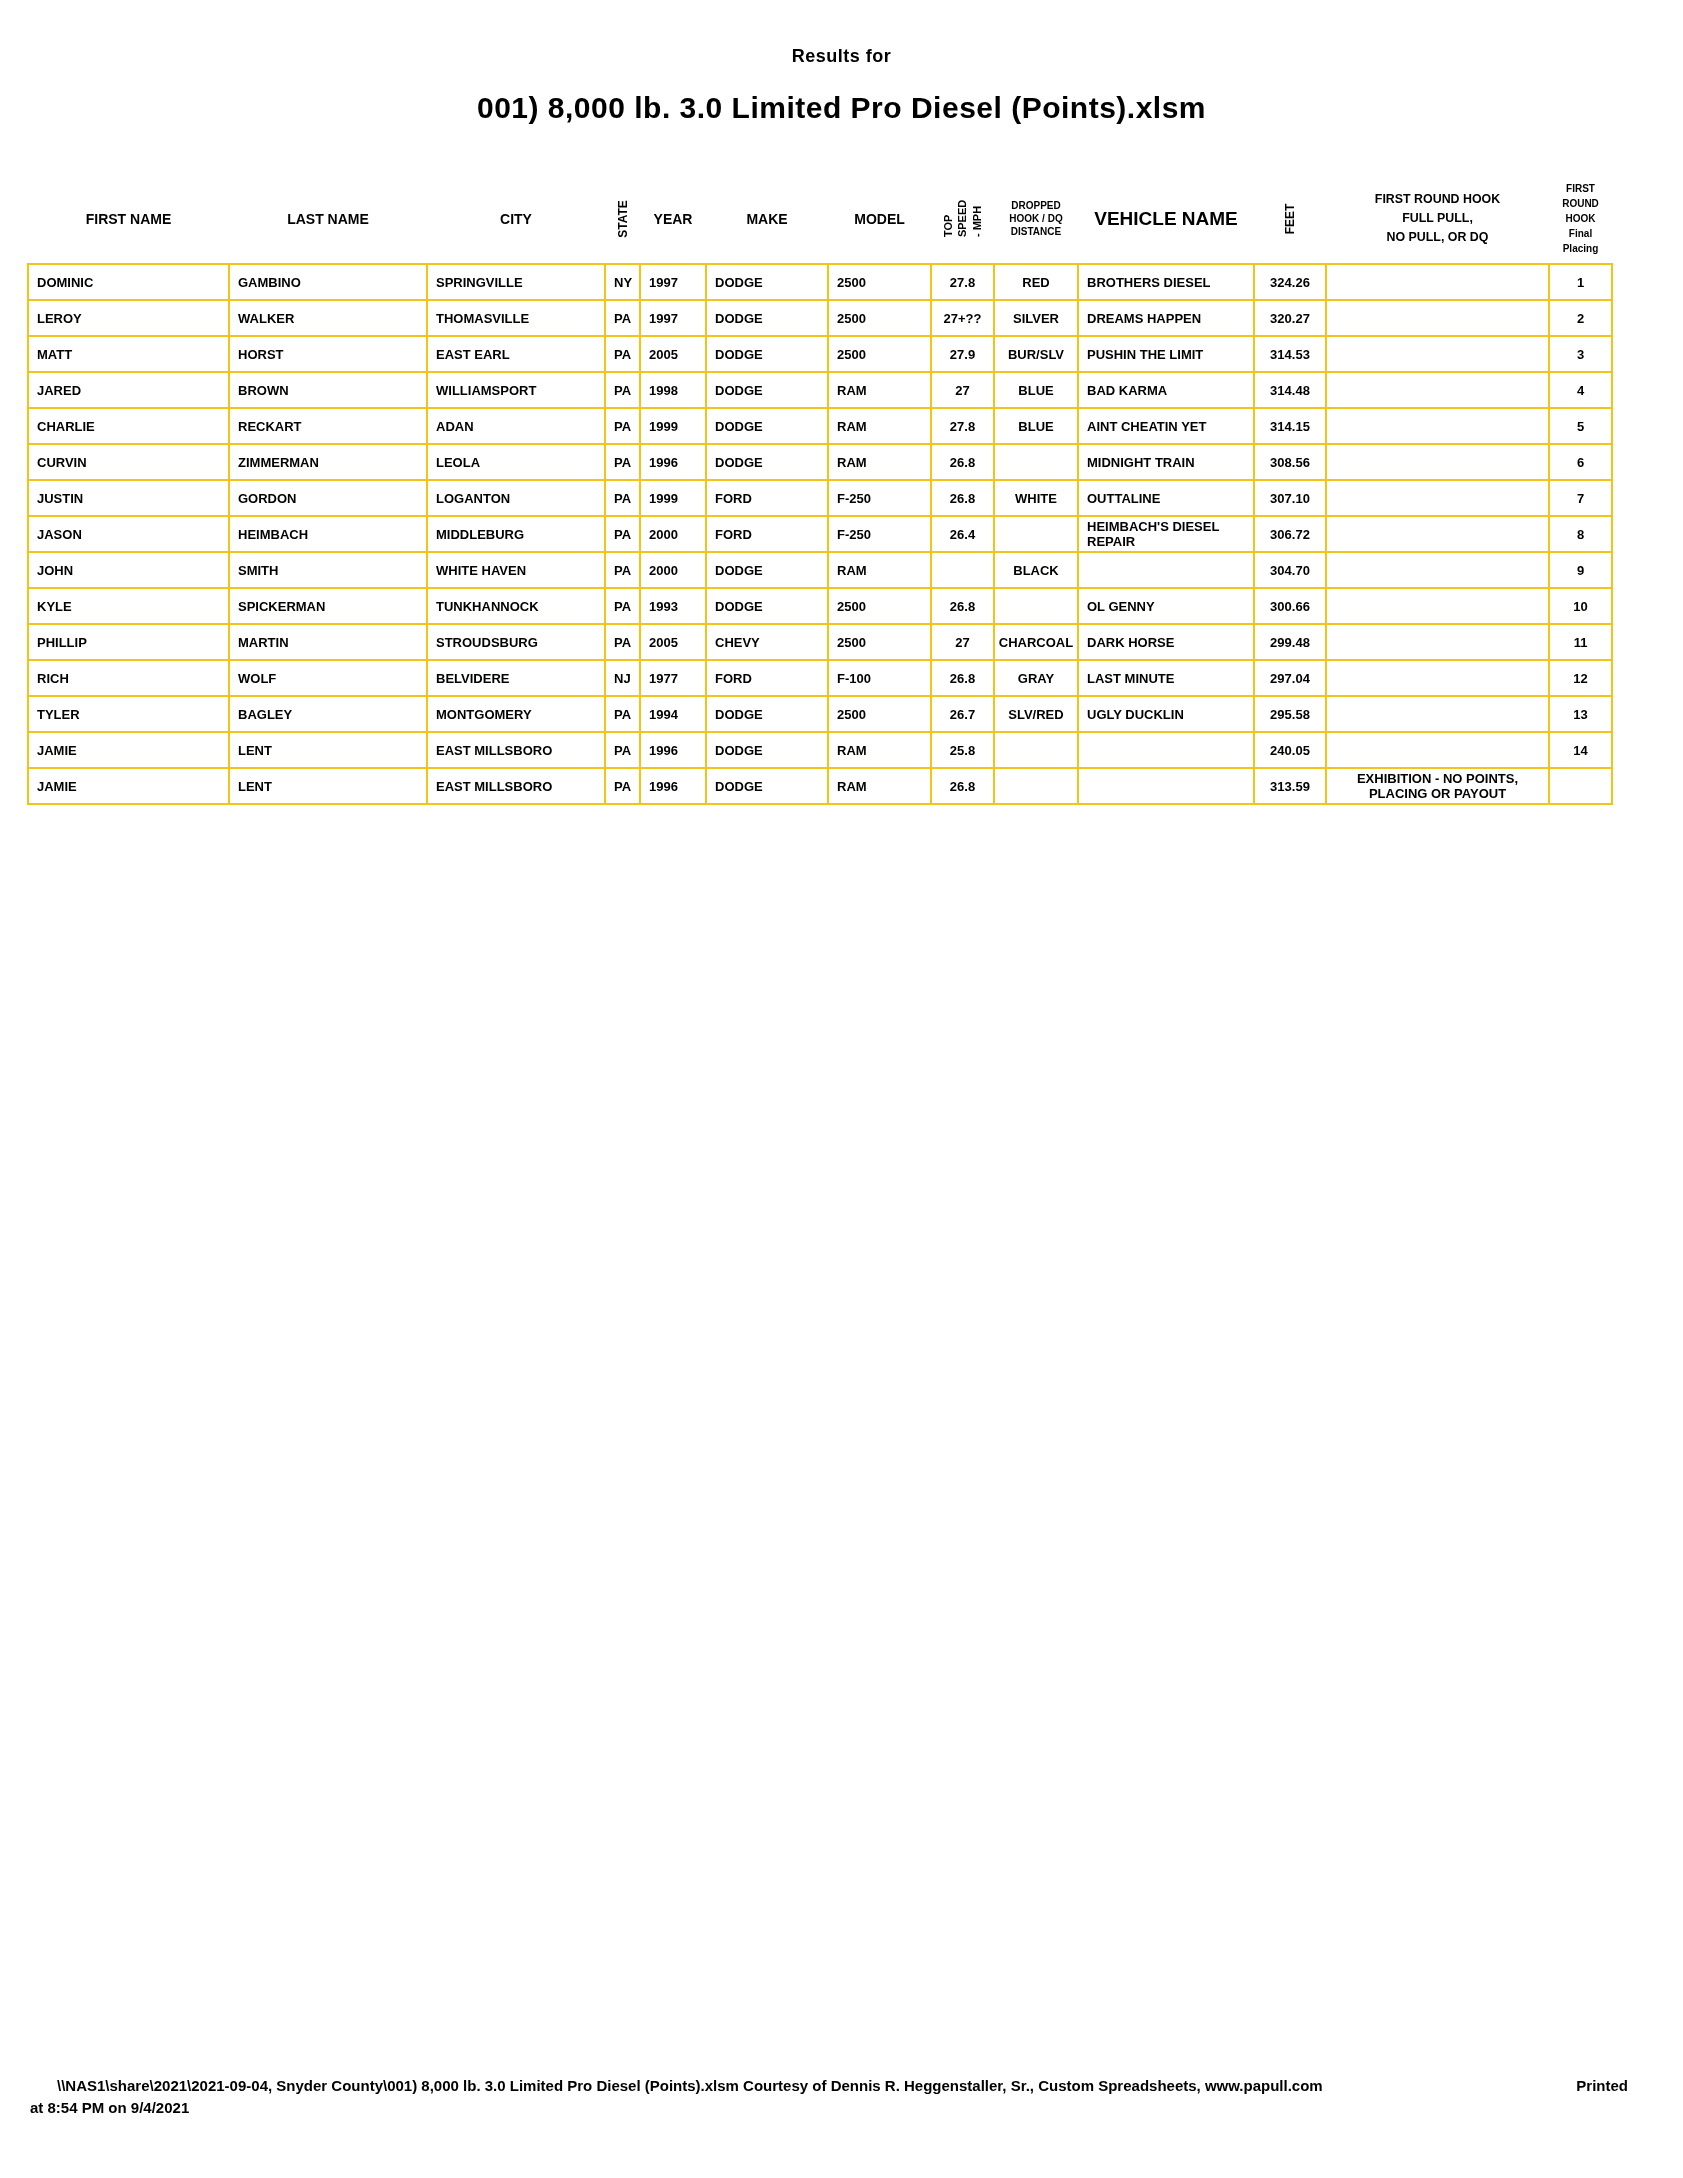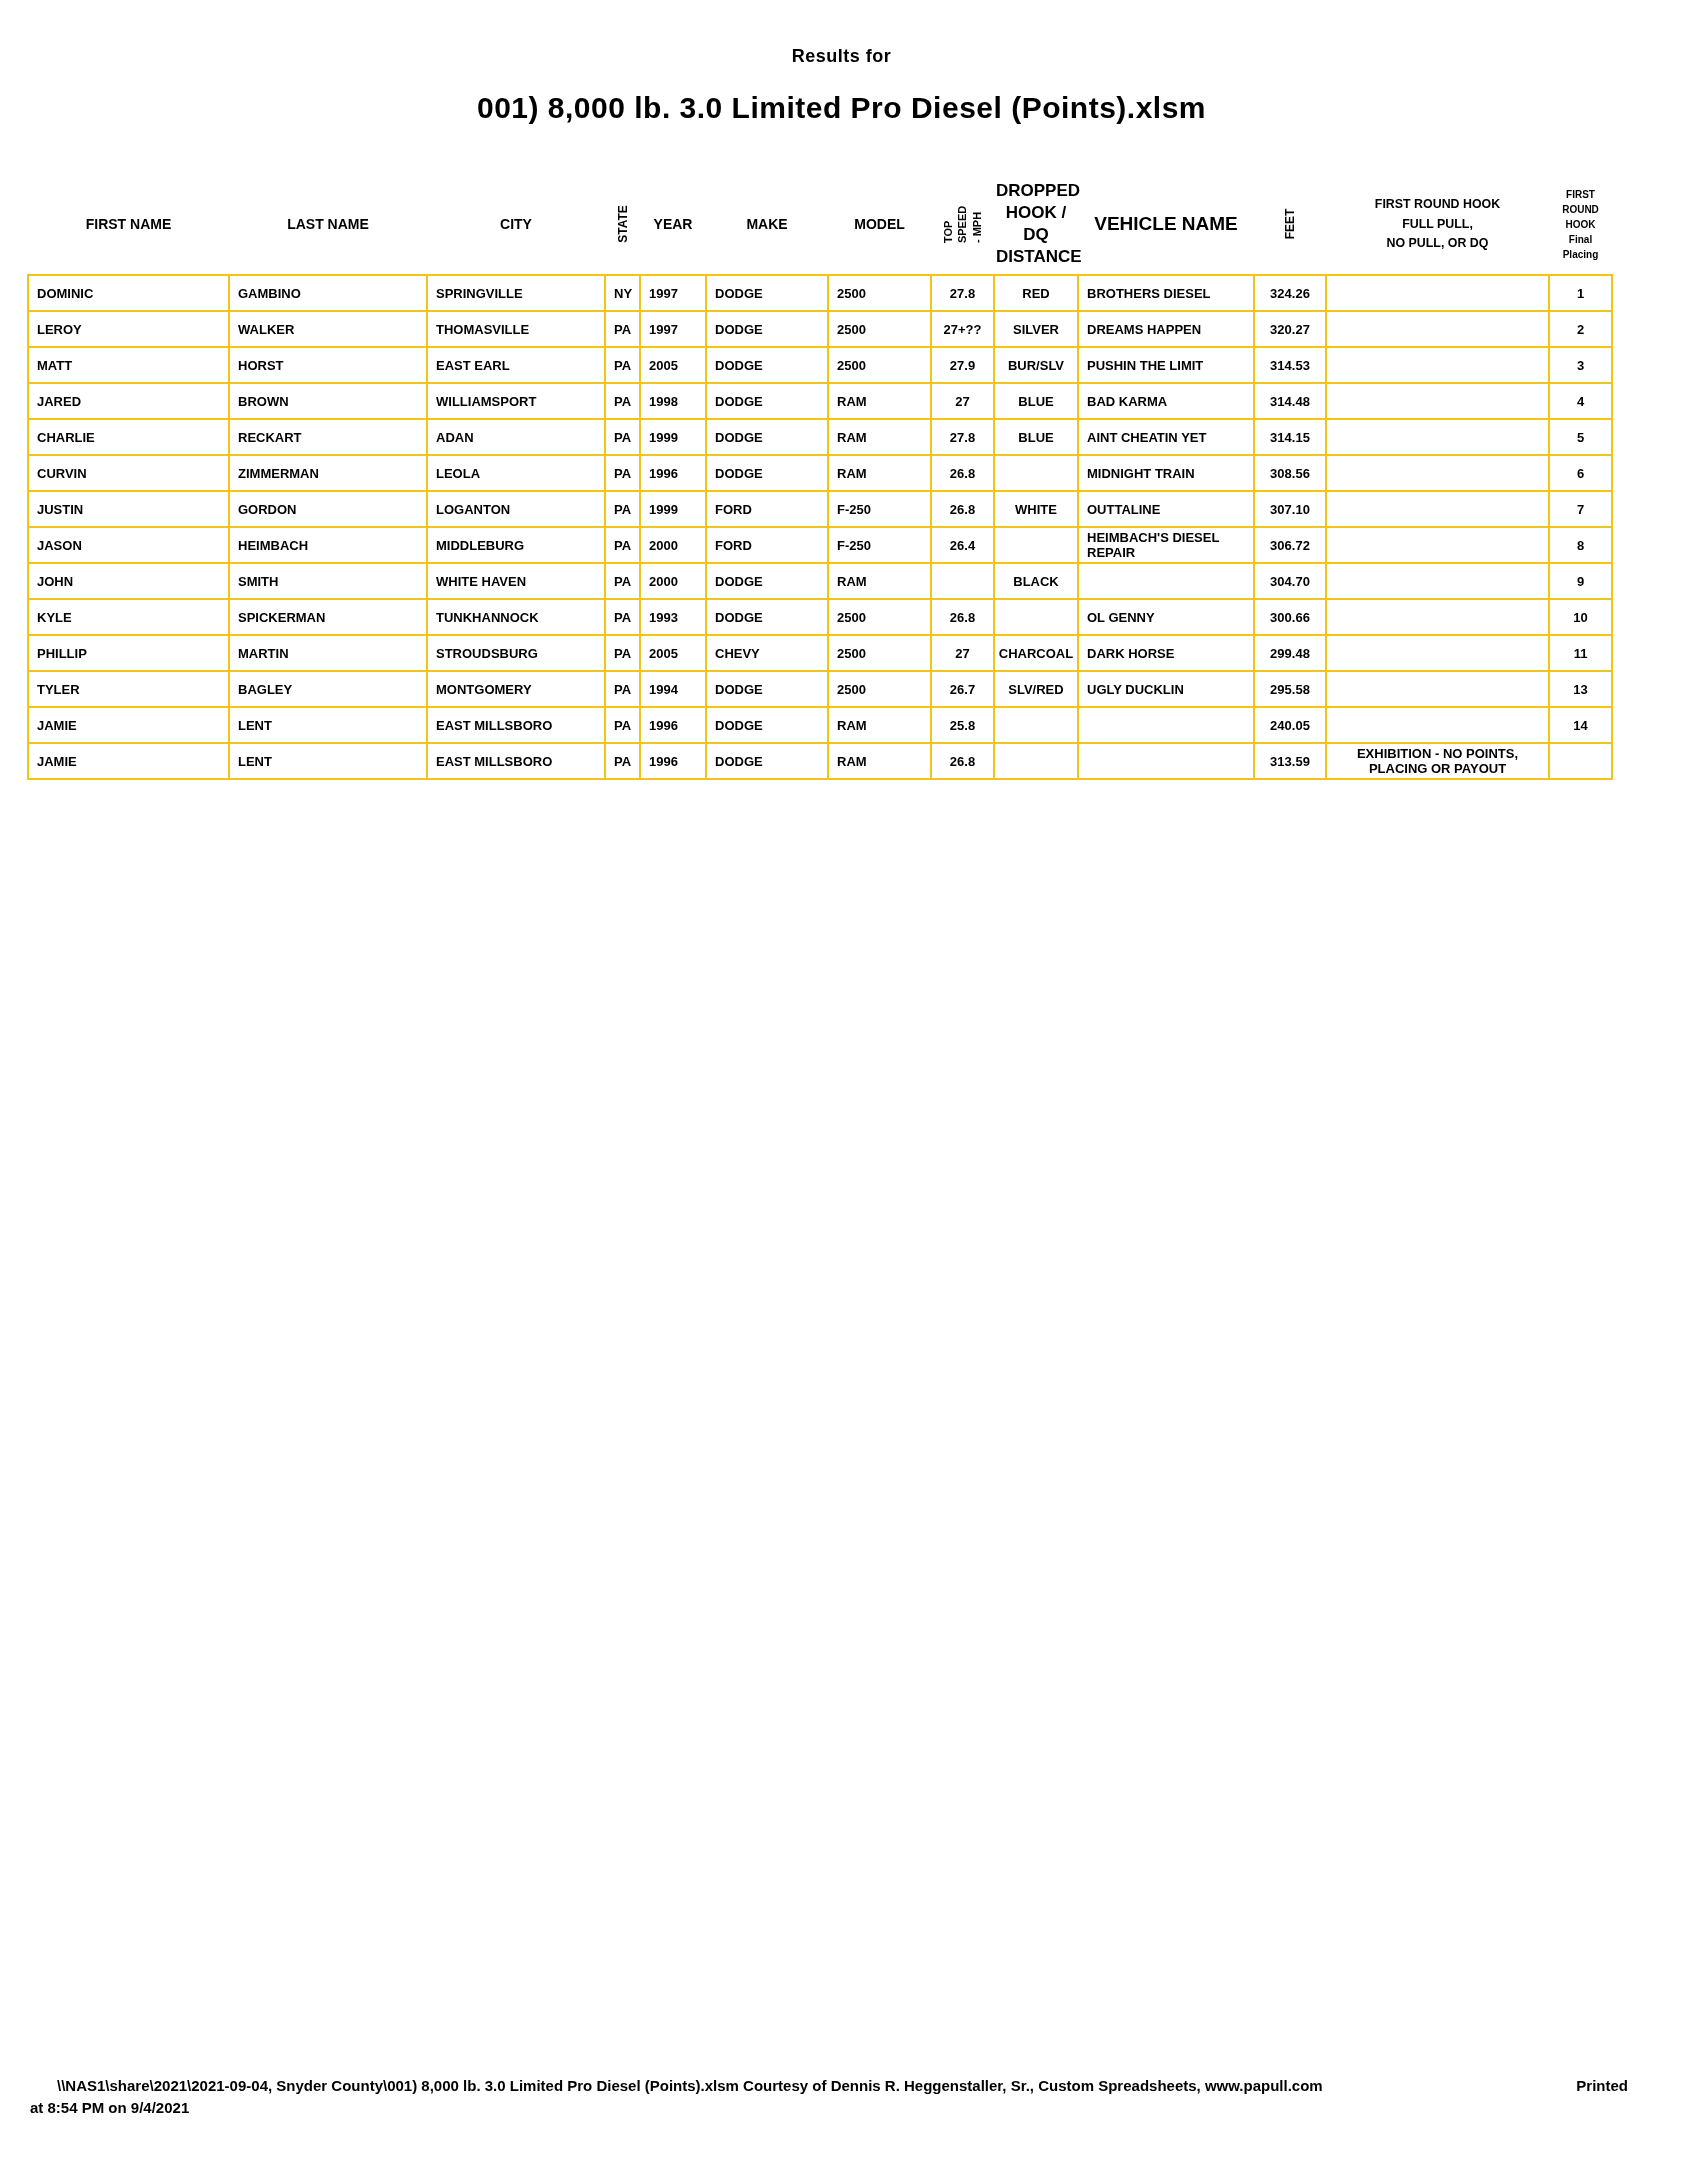--- a/index.html
+++ b/index.html
@@ -21,21 +21,21 @@
     border-collapse: collapse; table-layout: fixed;
     width: 1585px;
   }
   thead th {
     border: none; background: #fff;
     vertical-align: middle;
     font-size: 14px; font-weight: bold;
     padding: 0 2px 6px 2px;
     height: 79px; text-align: center;
   }
-  th.small-hdr { font-size: 17px; line-height: 1.3; }
+  th.small-hdr { font-size: 10px; line-height: 1.3; }
   th.fr-hdr { font-size: 12.4px; line-height: 1.55; }
   th.pl-hdr { font-size: 10px; line-height: 1.5; }
   .vert-wrap { display: flex; align-items: center; justify-content: center; height: 77px; }
   .vert { transform: rotate(-90deg); white-space: nowrap; font-size: 12px; }
   .vert-block { transform: rotate(-90deg); font-size: 11px; line-height: 1.3; white-space: nowrap; text-align: left; }
 
   tbody td {
     border: 2px solid var(--grid);
     font-size: 13px;
     padding: 2px 8px;
@@ -280,20 +280,35 @@
         <td class="al">CHEVY</td>
         <td class="al">2500</td>
         <td class="ac">27</td>
         <td class="ac">CHARCOAL</td>
         <td class="al">DARK HORSE</td>
         <td class="ac">299.48</td>
         <td class="ac"></td>
         <td class="ac">11</td>
       </tr>
       <tr>
+        <td class="al">RICH</td>
+        <td class="al">WOLF</td>
+        <td class="al">BELVIDERE</td>
+        <td class="al">NJ</td>
+        <td class="al">1977</td>
+        <td class="al">FORD</td>
+        <td class="al">F-100</td>
+        <td class="ac">26.8</td>
+        <td class="ac">GRAY</td>
+        <td class="al">LAST MINUTE</td>
+        <td class="ac">297.04</td>
+        <td class="ac"></td>
+        <td class="ac">12</td>
+      </tr>
+      <tr>
         <td class="al">TYLER</td>
         <td class="al">BAGLEY</td>
         <td class="al">MONTGOMERY</td>
         <td class="al">PA</td>
         <td class="al">1994</td>
         <td class="al">DODGE</td>
         <td class="al">2500</td>
         <td class="ac">26.7</td>
         <td class="ac">SLV/RED</td>
         <td class="al">UGLY DUCKLIN</td>

